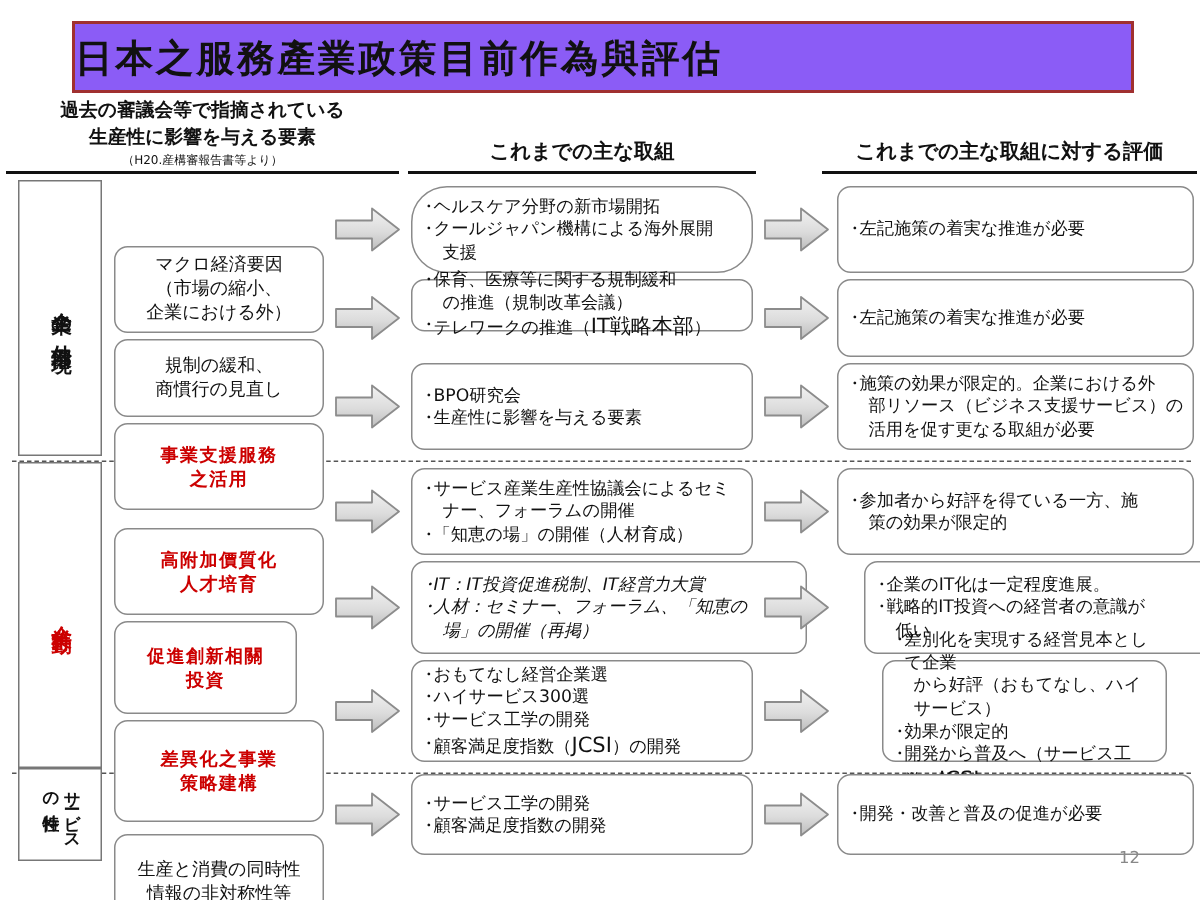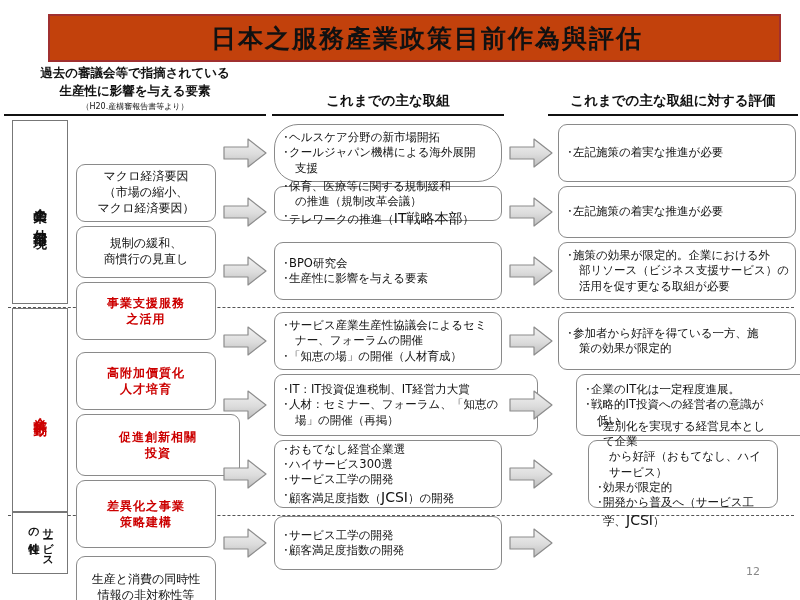--- a/index.html
+++ b/index.html
@@ -7,23 +7,22 @@
     width:800px;height:600px;
     background:#ffffff;
     font-family:"DejaVu Sans","Liberation Sans",sans-serif;
     overflow:hidden;
     position:relative;
   }
   
   #title-bar{
     position:absolute;left:48px;top:14px;width:704px;height:44px;
     border:2px solid #a03030;
-    display:flex;align-items:center;justify-content:center;
-    background:#c2410c;
-    padding-left:25px;
+    display:flex;align-items:center;
+    background:#8b5cf6;
   }
   #title-text{
     font-family:"DejaVu Serif","Liberation Serif",serif;
     font-size:25px;font-weight:bold;color:#111111;
     letter-spacing:2px;white-space:nowrap;
   }
   
   .col-head{position:absolute;text-align:center;color:#111;}
   #head-left{
     left:4px;top:64px;width:262px;
@@ -128,21 +127,21 @@
     <div class="cat-box" style="top: 190px; height: 204px;">
       <div class="cat-label red">企業行動</div>
     </div>
     <div class="group-sep" style="top: 397px;"></div>
     <div class="cat-box" style="top: 394px; height: 62px;">
       <div class="cat-label dual">サービスの特性</div>
     </div>
     <div class="rbox center" style="left: 76px; width: 140px; top: 6px; height: 58px;">
       <p class="f-text">マクロ経済要因</p>
       <p class="f-text">（市場の縮小、</p>
-      <p class="f-text">マクロ経済要因）</p>
+      <p class="f-text">企業における外）</p>
     </div>
     <div class="arrow" style="left: 222px; top: 18px;"><svg width="46" height="34" viewBox="0 0 46 34">
         <defs>
           <linearGradient id="ag" x1="0" y1="0" x2="0" y2="1">
             <stop offset="0%" stop-color="#f2f2f2"></stop>
             <stop offset="55%" stop-color="#dcdcdc"></stop>
             <stop offset="100%" stop-color="#bdbdbd"></stop>
           </linearGradient>
         </defs>
         <path d="M2 11 L26 11 L26 3 L44 17 L26 31 L26 23 L2 23 Z" fill="url(#ag)" stroke="#8c8c8c" stroke-width="1.2" stroke-linejoin="round"></path>
@@ -228,21 +227,21 @@
     <div class="arrow" style="left: 508px; top: 136px;"><svg width="46" height="34" viewBox="0 0 46 34">
         <defs>
           <linearGradient id="ag" x1="0" y1="0" x2="0" y2="1">
             <stop offset="0%" stop-color="#f2f2f2"></stop>
             <stop offset="55%" stop-color="#dcdcdc"></stop>
             <stop offset="100%" stop-color="#bdbdbd"></stop>
           </linearGradient>
         </defs>
         <path d="M2 11 L26 11 L26 3 L44 17 L26 31 L26 23 L2 23 Z" fill="url(#ag)" stroke="#8c8c8c" stroke-width="1.2" stroke-linejoin="round"></path>
       </svg></div>
-    <div class="rbox" style="left: 558px; width: 238px; top: 124px; height: 58px;">
+    <div class="rbox" style="left: 558px; width: 238px; top: 124px; height: 58px; align-items: flex-end;">
       <div class="bullets">
         <p class="">施策の効果が限定的。企業における外</p>
         <p class="cont">部リソース（ビジネス支援サービス）の</p>
         <p class="cont">活用を促す更なる取組が必要</p>
       </div>
     </div>
     <div class="rbox center" style="left: 76px; width: 140px; top: 194px; height: 58px;">
       <p class="f-text red">高附加價質化</p>
       <p class="f-text red">人才培育</p>
     </div>
@@ -272,35 +271,35 @@
           </linearGradient>
         </defs>
         <path d="M2 11 L26 11 L26 3 L44 17 L26 31 L26 23 L2 23 Z" fill="url(#ag)" stroke="#8c8c8c" stroke-width="1.2" stroke-linejoin="round"></path>
       </svg></div>
     <div class="rbox" style="left: 558px; width: 238px; top: 194px; height: 58px;">
       <div class="bullets">
         <p class="">参加者から好評を得ている一方、施</p>
         <p class="cont">策の効果が限定的</p>
       </div>
     </div>
-    <div class="rbox center" style="left: 76px; width: 164px; top: 256px; height: 62px;">
+    <div class="rbox center" style="left: 76px; width: 122px; top: 256px; height: 62px;">
       <p class="f-text red">促進創新相關</p>
       <p class="f-text red">投資</p>
     </div>
     <div class="arrow" style="left: 222px; top: 270px;"><svg width="46" height="34" viewBox="0 0 46 34">
         <defs>
           <linearGradient id="ag" x1="0" y1="0" x2="0" y2="1">
             <stop offset="0%" stop-color="#f2f2f2"></stop>
             <stop offset="55%" stop-color="#dcdcdc"></stop>
             <stop offset="100%" stop-color="#bdbdbd"></stop>
           </linearGradient>
         </defs>
         <path d="M2 11 L26 11 L26 3 L44 17 L26 31 L26 23 L2 23 Z" fill="url(#ag)" stroke="#8c8c8c" stroke-width="1.2" stroke-linejoin="round"></path>
       </svg></div>
-    <div class="rbox" style="left: 274px; width: 264px; top: 256px; height: 62px;">
+    <div class="rbox" style="left: 274px; width: 264px; top: 256px; height: 62px; font-style: italic;">
       <div class="bullets">
         <p class="">IT：IT投資促進税制、IT経営力大賞</p>
         <p class="">人材：セミナー、フォーラム、「知恵の</p>
         <p class="cont">場」の開催（再掲）</p>
       </div>
     </div>
     <div class="arrow" style="left: 508px; top: 270px;"><svg width="46" height="34" viewBox="0 0 46 34">
         <defs>
           <linearGradient id="ag" x1="0" y1="0" x2="0" y2="1">
             <stop offset="0%" stop-color="#f2f2f2"></stop>
@@ -380,15 +379,20 @@
     <div class="arrow" style="left: 508px; top: 408px;"><svg width="46" height="34" viewBox="0 0 46 34">
         <defs>
           <linearGradient id="ag" x1="0" y1="0" x2="0" y2="1">
             <stop offset="0%" stop-color="#f2f2f2"></stop>
             <stop offset="55%" stop-color="#dcdcdc"></stop>
             <stop offset="100%" stop-color="#bdbdbd"></stop>
           </linearGradient>
         </defs>
         <path d="M2 11 L26 11 L26 3 L44 17 L26 31 L26 23 L2 23 Z" fill="url(#ag)" stroke="#8c8c8c" stroke-width="1.2" stroke-linejoin="round"></path>
       </svg></div>
+    <div class="rbox" style="left: 558px; width: 238px; top: 398px; height: 54px;">
+      <div class="bullets">
+        <p class="">開発・改善と普及の促進が必要</p>
+      </div>
+    </div>
   </div>
 
 <div id="pagenum">12</div>
 
 </body></html>

